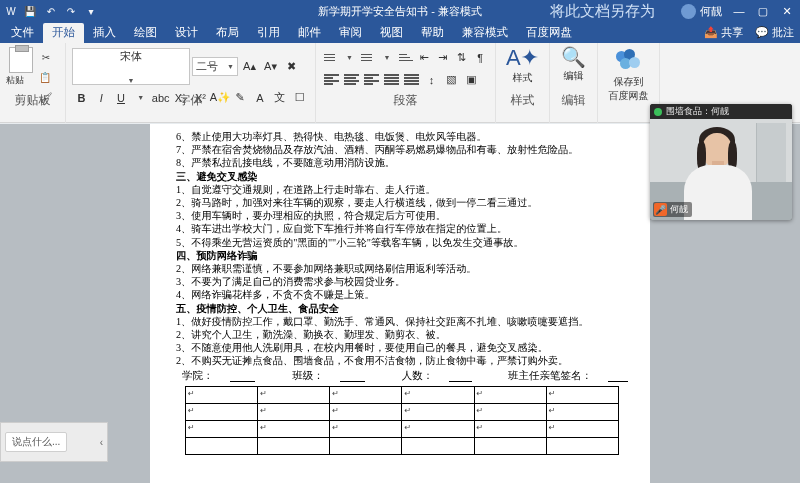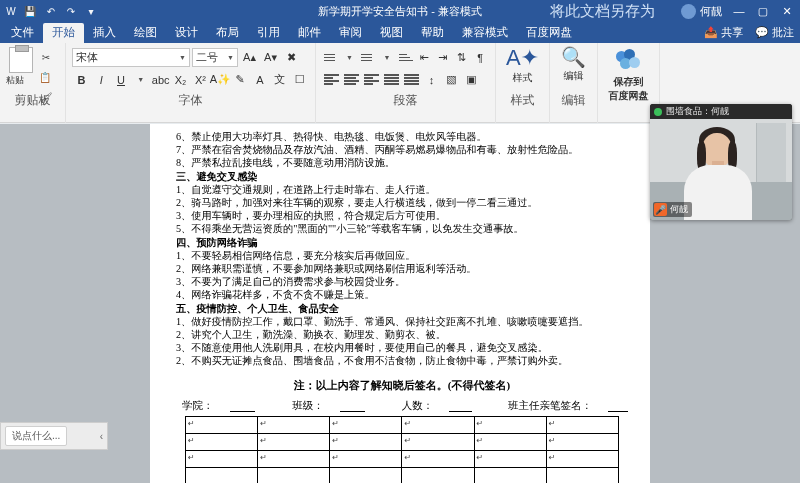--- a/index.html
+++ b/index.html
@@ -49,22 +49,22 @@
   .clip { width:66px; display:flex; align-items:flex-start; padding-top:4px; }
   .paste { width:30px; text-align:left; font-size:9px; color:#333; }
   .paste .big { width:24px; height:26px; margin:0 auto 1px; background:#fff; border:1px solid #b5b5b5; position:relative;}
   .paste .big:after{content:""; position:absolute; left:5px; top:-3px; width:12px; height:5px; background:#c0c0c0; border:1px solid #9a9a9a;}
   .clip-mini { display:flex; flex-direction:column; gap:3px; padding-top:2px;}
   .mini-btn { width:20px; height:17px; border:1px solid transparent; display:flex; align-items:center; justify-content:center; font-size:10px; color:#444;}
 
   .fontgrp { width:250px; }
   .fontrow { display:flex; align-items:center; gap:2px; margin-top:3px;}
   .fontname {
-    width:118px; height:19px; border:1px solid #c6c6c6; background:#fff; font-size:11px;
-    padding:0 3px; display:flex; align-items:center; justify-content:space-between;
+    width:118px; height:37px; border:1px solid #c6c6c6; background:#fff; font-size:11px;
+    padding:0 3px; display:flex; align-items:center; justify-content:space-between;flex-direction:column;
   }
   .fontsize {
     width:46px; height:19px; border:1px solid #c6c6c6; background:#fff; font-size:11px;
     padding:0 3px; display:flex; align-items:center; justify-content:space-between;
   }
   .sq { width:19px; height:19px; display:flex; align-items:center; justify-content:center;
         font-size:11px; color:#333; border:1px solid transparent;}
   .sq.b { font-weight:bold; }
   .sq.i { font-style:italic; }
   .sq.u { text-decoration:underline; }
@@ -73,21 +73,21 @@
 
   .paragrp { width:180px; }
   .prow { display:flex; align-items:center; gap:1px; margin-top:3px; }
   .pic { width:19px; height:18px; display:flex; flex-direction:column; justify-content:center; gap:1.5px; padding:0 2px;}
   .pic i { display:block; height:1.5px; background:#555; width:100%; }
   .pic i.s { width:60%; }
   .pic i.m { width:80%; }
 
   .stylegrp { width:54px; text-align:center; }
   .editgrp { width:48px; text-align:center; }
-  .bdgrp   { width:62px; text-align:center;font-weight:bold; }
+  .bdgrp   { width:62px; text-align:center; }
   .bigicon { font-size:22px; color:#2b579a; line-height:26px; }
   .bigicon2 { font-size:20px; color:#555; }
   .gcap { font-size:10px; color:#333; }
   .circles { width:26px; height:26px; margin:4px auto 0; position:relative; }
   .circles span { position:absolute; width:11px; height:11px; border-radius:50%; }
   .c1{background:#4a90d9; left:0; top:2px;} .c2{background:#2f6fb5; left:8px; top:0;}
   .c3{background:#6ab0e0; left:4px; top:9px;} .c4{background:#9ecdf0; left:13px; top:8px;}
 
   
   .workspace { position:absolute; left:0; top:124px; right:0; bottom:0; background:#b7bdc2; }
@@ -101,21 +101,21 @@
   .notice { text-align:center; font-weight:bold; font-size:11px; margin:11px 0 6px; }
   .formrow { display:flex; font-size:10.5px; gap:16px; margin:0 0 4px 6px; align-items:flex-end;}
   .formrow span { white-space:nowrap; }
   .ul { display:inline-block; border-bottom:1px solid #000; }
   table.grid { border-collapse:collapse; width:96%; margin:0 auto; }
   table.grid td { border:1px solid #000; height:17px; font-size:9px; color:#222; padding:0 2px; vertical-align:top;}
   td .pil { font-family:"DejaVu Sans", sans-serif; font-size:8px; color:#444; }
 
   
   .leftpanel {
-    position:absolute; left:0; top:298px; width:108px; height:28px; background:#ececec;
+    position:absolute; left:0; top:298px; width:108px; height:40px; background:#ececec;
     border:1px solid #cdcdcd;
   }
   .leftpanel .pbar { height:100%; display:flex; align-items:center; justify-content:space-between; padding:0 4px; }
   .pbar .ptxt { font-size:10px; color:#555; background:#fff; border:1px solid #cfcfcf; padding:2px 6px; border-radius:2px;}
   .pbar .pchev { font-size:10px; color:#666; }
 
   
   .meet {
     position:absolute; right:8px; top:104px; width:142px; height:116px;
     background:#1d1d1d; border-radius:3px; overflow:hidden; box-shadow:0 1px 4px rgba(0,0,0,.4);
@@ -337,33 +337,32 @@
 
   <div class="page">
     <div class="doc">
       <p>6、禁止使用大功率灯具、热得快、电热毯、电饭煲、电炊风等电器。</p>
       <p>7、严禁在宿舍焚烧物品及存放汽油、酒精、丙酮等易燃易爆物品和有毒、放射性危险品。</p>
       <p>8、严禁私拉乱接电线，不要随意动用消防设施。</p>
       <p class="head">三、避免交叉感染</p>
       <p>1、自觉遵守交通规则，在道路上行走时靠右、走人行道。</p>
       <p>2、骑马路时，加强对来往车辆的观察，要走人行横道线，做到一停二看三通过。</p>
       <p>3、使用车辆时，要办理相应的执照，符合规定后方可使用。</p>
+      <p>4、骑车进出学校大门，应自觉下车推行并将自行车停放在指定的位置上。</p>
       <p>5、不得乘坐无营运资质的"黑面的""小三轮"等载客车辆，以免发生交通事故。</p>
       <p class="head">四、预防网络诈骗</p>
-      <p>1、不要轻易相信网络信息，要充分核实后再做回应。</p>
       <p>2、网络兼职需谨慎，不要参加网络兼职或网络刷信用返利等活动。</p>
       <p>3、不要为了满足自己的消费需求参与校园贷业务。</p>
       <p>4、网络诈骗花样多，不贪不贪不赚是上策。</p>
       <p class="head">五、疫情防控、个人卫生、食品安全</p>
       <p>1、做好疫情防控工作，戴口罩、勤洗手、常通风、保持社交距离不扎堆、咳嗽喷嚏要遮挡。</p>
       <p>2、讲究个人卫生，勤洗澡、勤换衣、勤理发、勤剪衣、被。</p>
       <p>3、不随意使用他人洗刷用具，在校内用餐时，要使用自己的餐具，避免交叉感染。</p>
       <p>2、不购买无证摊点食品、围墙食品，不食用不洁食物，防止食物中毒，严禁订购外卖。</p>
 
-      <div class="notice">注：以上内容了解知晓后签名。(不得代签名)</div>
 
       <div class="formrow">
         <span>学院：</span>
         <span class="ul" style="width:52px">&nbsp;</span>
         <span style="width:10px">&nbsp;</span>
         <span>班级：</span>
         <span class="ul" style="width:50px">&nbsp;</span>
         <span style="width:10px">&nbsp;</span>
         <span>人数：</span>
         <span class="ul" style="width:46px">&nbsp;</span>

